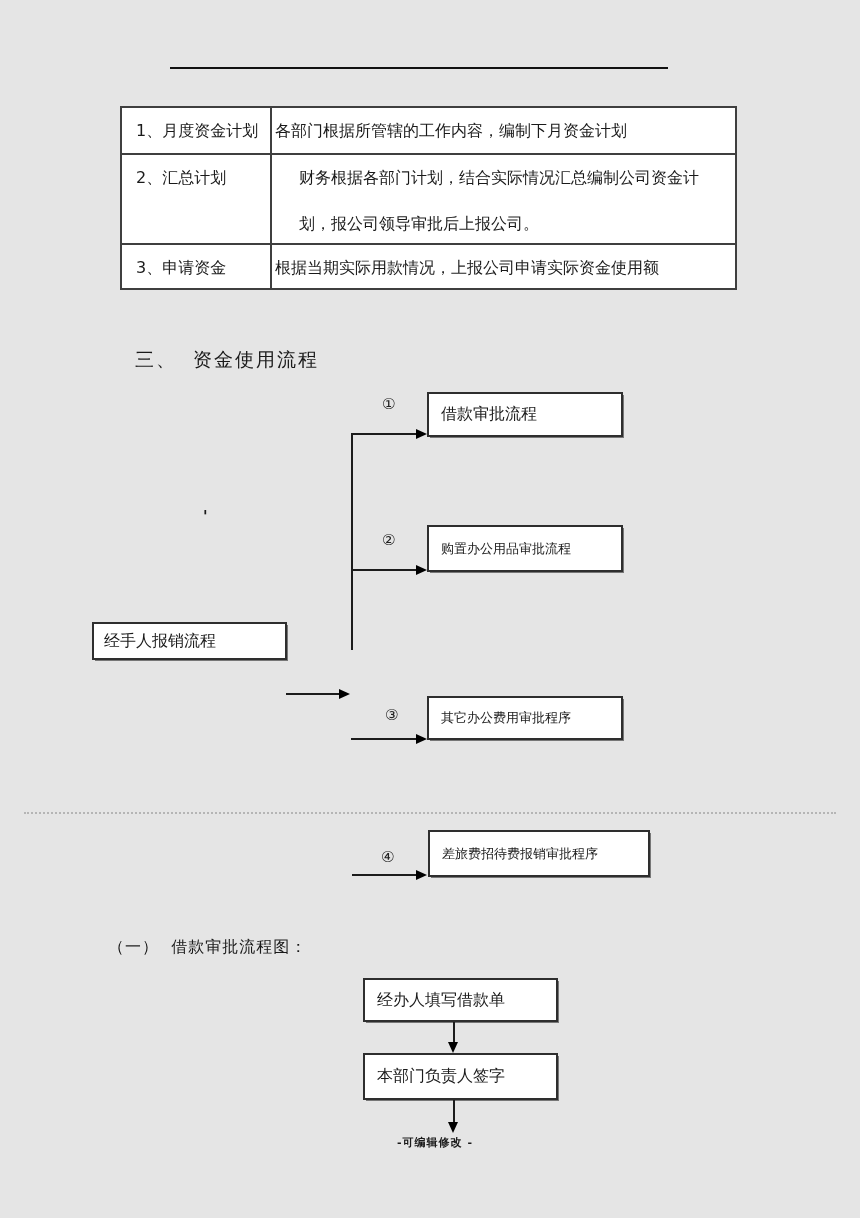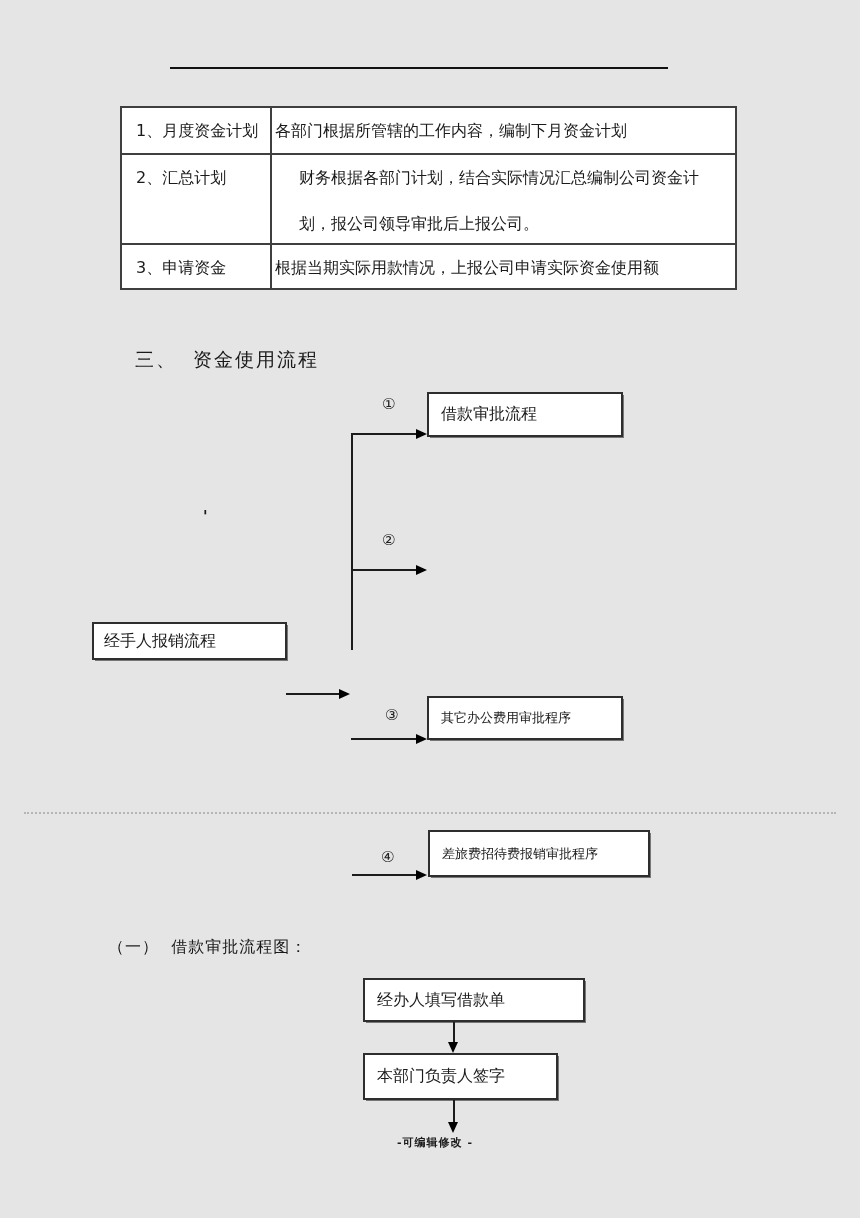--- a/index.html
+++ b/index.html
@@ -23,21 +23,21 @@
   .section-heading{position:absolute;left:135px;top:347px;font-size:19px;letter-spacing:2px;white-space:pre;}
   .subsection-heading{position:absolute;left:108px;top:937px;font-size:16px;letter-spacing:1px;white-space:pre;}
   
   .fbox{position:absolute;border:2px solid #2e2e2e;background:#fff;box-sizing:border-box;
         display:flex;align-items:center;padding-left:12px;box-shadow:2px 2px 0 -1px #777;white-space:nowrap;}
   .fb-src{left:92px;top:622px;width:195px;height:38px;font-size:16px;padding-left:10px;}
   .fb1{left:427px;top:392px;width:196px;height:45px;font-size:16px;}
   .fb2{left:427px;top:525px;width:196px;height:47px;font-size:13px;}
   .fb3{left:427px;top:696px;width:196px;height:44px;font-size:13px;}
   .fb4{left:428px;top:830px;width:222px;height:47px;font-size:13px;}
-  .fbA{left:363px;top:978px;width:222px;height:44px;font-size:16px;}
+  .fbA{left:363px;top:978px;width:195px;height:44px;font-size:16px;}
   .fbB{left:363px;top:1053px;width:195px;height:47px;font-size:16px;}
   
   .marker{position:absolute;font-size:15px;color:#222;}
   .m1{left:382px;top:395px;}
   .m2{left:382px;top:531px;}
   .m3{left:385px;top:706px;}
   .m4{left:381px;top:848px;}
   
   .hline,.vline{position:absolute;background:#1c1c1c;}
   .hline{height:2px;}
@@ -91,20 +91,21 @@
   <div class="stray-mark">'</div>
 
   <div class="fbox fb-src">经手人报销流程</div>
 
   <div class="marker m1">①</div>
   <div class="marker m2">②</div>
   <div class="marker m3">③</div>
   <div class="marker m4">④</div>
 
   <div class="fbox fb1">借款审批流程</div>
+  <div class="fbox fb2">购置办公用品审批流程</div>
   <div class="fbox fb3">其它办公费用审批程序</div>
   <div class="fbox fb4">差旅费招待费报销审批程序</div>
 
   <div class="vline vmain"></div>
   <div class="hline hl1"></div>
   <div class="ah-right ah1"></div>
   <div class="hline hl2"></div>
   <div class="ah-right ah2"></div>
   <div class="hline hlin"></div>
   <div class="ah-right ahin"></div>

